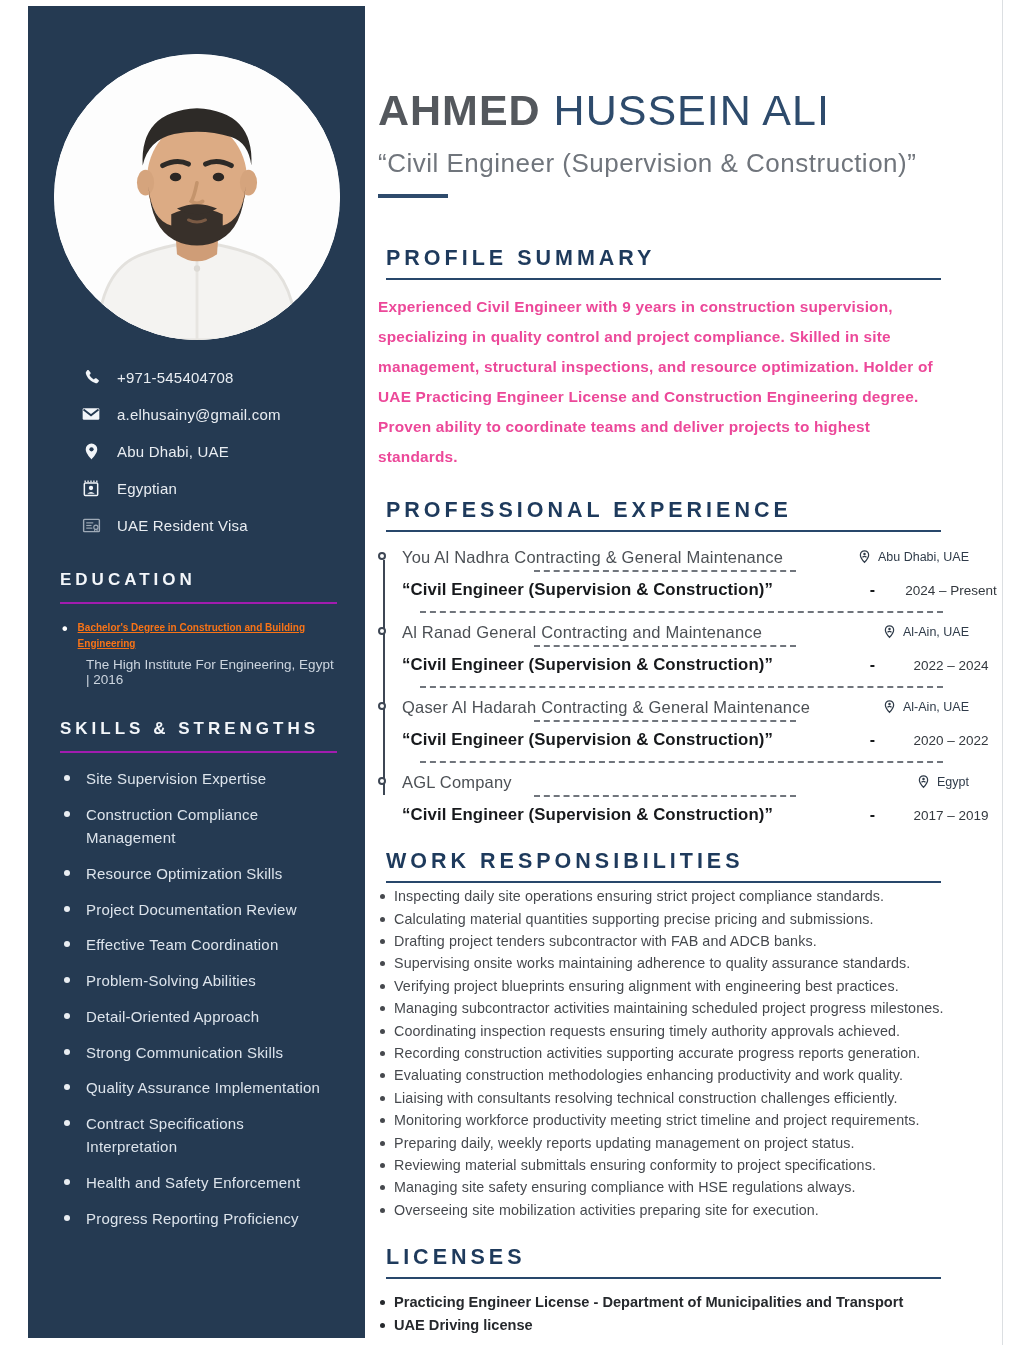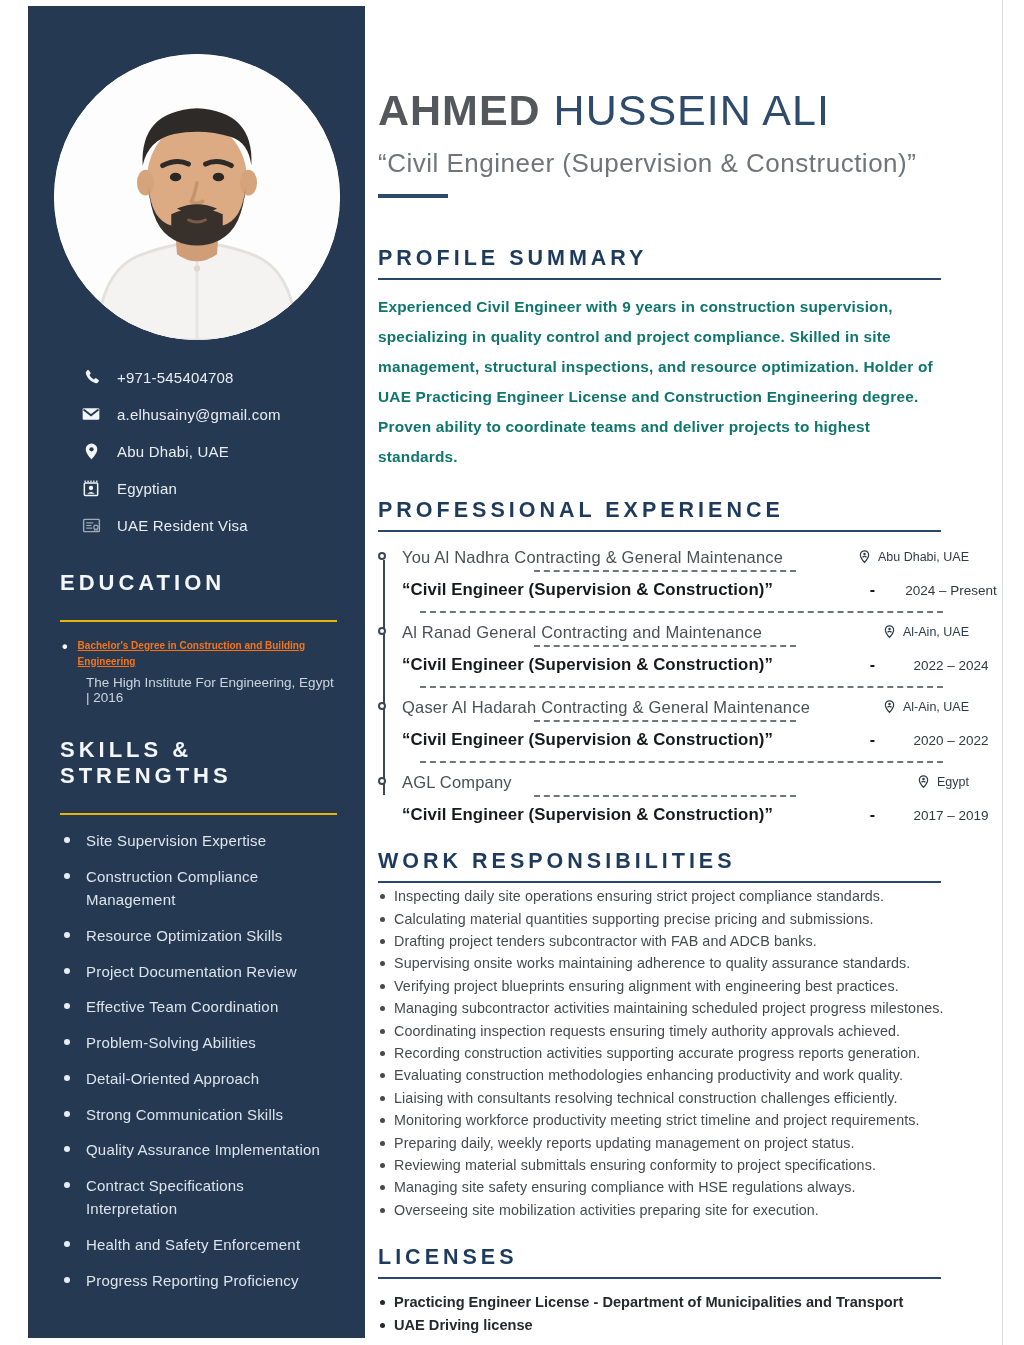--- a/index.html
+++ b/index.html
@@ -24,22 +24,22 @@
   }
   .photo-wrap svg { display: block; width: 100%; height: 100%; }
 
   .contact { list-style: none; margin: 26px 0 4px 0; padding: 0 10px 0 52px; }
   .contact li { display: flex; align-items: center; margin-bottom: 15px; }
   .contact .cicon { width: 22px; height: 22px; flex: 0 0 22px; margin-right: 15px; display: flex; align-items: center; justify-content: center; }
   .contact .ctext { font-size: 15px; color: #e9edf2; letter-spacing: 0.2px; }
 
   .side-section { padding: 0 28px 0 32px; }
   .side-h {
-    font-size: 22px; font-weight: 700; color: #f3f6fa; letter-spacing: 4px;
-    border-bottom: 2px solid #eab308; padding-bottom: 24px;
+    font-size: 17px; font-weight: 700; color: #f3f6fa; letter-spacing: 4px;
+    border-bottom: 2px solid #a21caf; padding-bottom: 12px;
   }
   .edu-sec { margin-top: 34px; }
   .edu-item { display: flex; margin-top: 16px; }
   .edu-bullet { color: #ffffff; font-weight: 700; margin: 0 10px 0 2px; }
   .edu-degree { font-size: 10px; font-weight: 700; color: #f97316; line-height: 1.55; text-decoration: underline; }
   .edu-inst { font-size: 13.5px; color: #ccd5df; margin: 6px 0 0 26px; }
 
   .skills-sec { margin-top: 32px; }
   .side-list { list-style: none; margin-top: 14px; }
   .side-list li {
@@ -56,26 +56,26 @@
   .hdr { margin-top: 88px; }
   .name { font-size: 43px; line-height: 1.05; letter-spacing: 1px; white-space: nowrap; }
   .name .first { font-weight: 700; color: #54585d; }
   .name .rest { font-weight: 400; color: #2e4b6c; }
   .subtitle { margin-top: 15px; font-size: 26px; font-weight: 400; color: #70757c; letter-spacing: 0.5px; white-space: nowrap; }
   .accent-bar { margin-top: 15px; width: 70px; height: 4px; background: #2e4b6c; }
 
   .sec { margin-top: 0; }
   .sec-h {
     font-size: 21.5px; font-weight: 700; color: #1e3a5c; letter-spacing: 4px;
-    border-bottom: 2px solid #28476b; padding-bottom: 7px; margin-right: 62px;
+    border-bottom: 2px solid #28476b; padding-bottom: 7px; margin-right: 62px; margin-left: 8px;
   }
   .profile-sec { margin-top: 48px; }
   .profile-text {
     margin-top: 12px; margin-right: 50px;
-    font-size: 15.4px; font-weight: 700; color: #0f766e; line-height: 30px;
+    font-size: 15.4px; font-weight: 700; color: #ec4899; line-height: 30px;
     letter-spacing: 0.2px;
   }
 
   .exp-sec { margin-top: 26px; }
   .jobs { position: relative; margin-top: 16px; }
   .jobs .tl-line { position: absolute; left: 5px; top: 12px; bottom: 30px; width: 2px; background: #3d4document654; background: #3d4654; }
   .job { position: relative; padding-left: 24px; }
   .job .dot {
     position: absolute; left: 0; top: 4px; width: 8px; height: 8px;
     border: 2.5px solid #3d4654; border-radius: 50%; background: #ffffff; z-index: 1;

